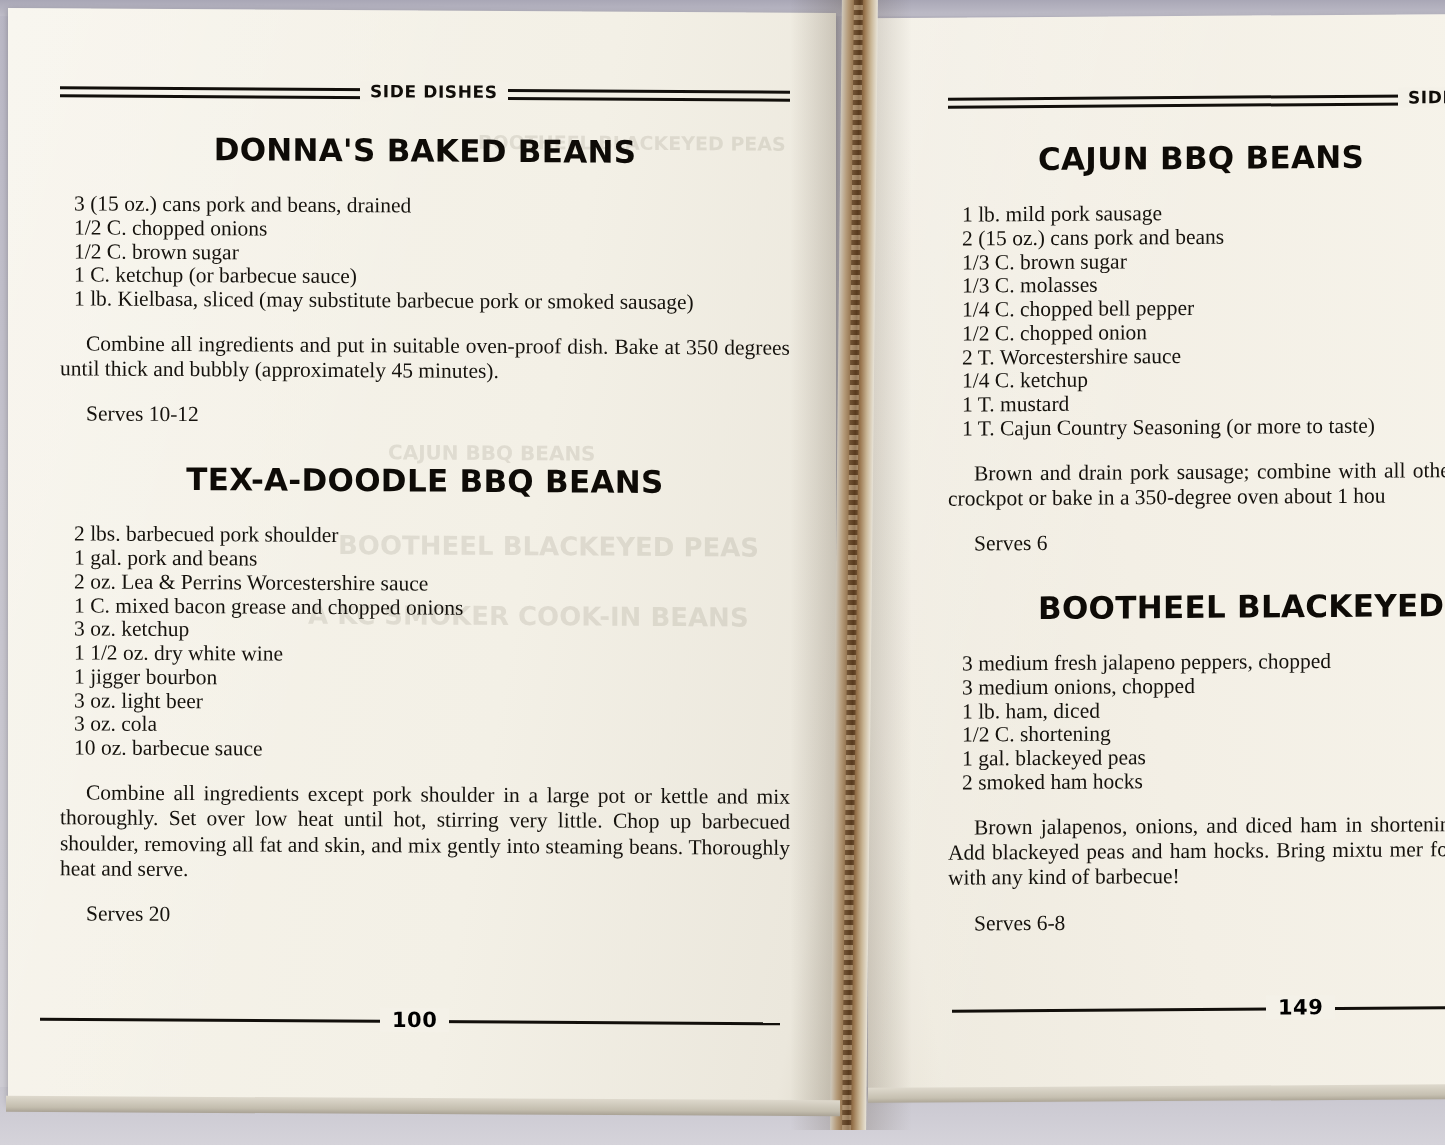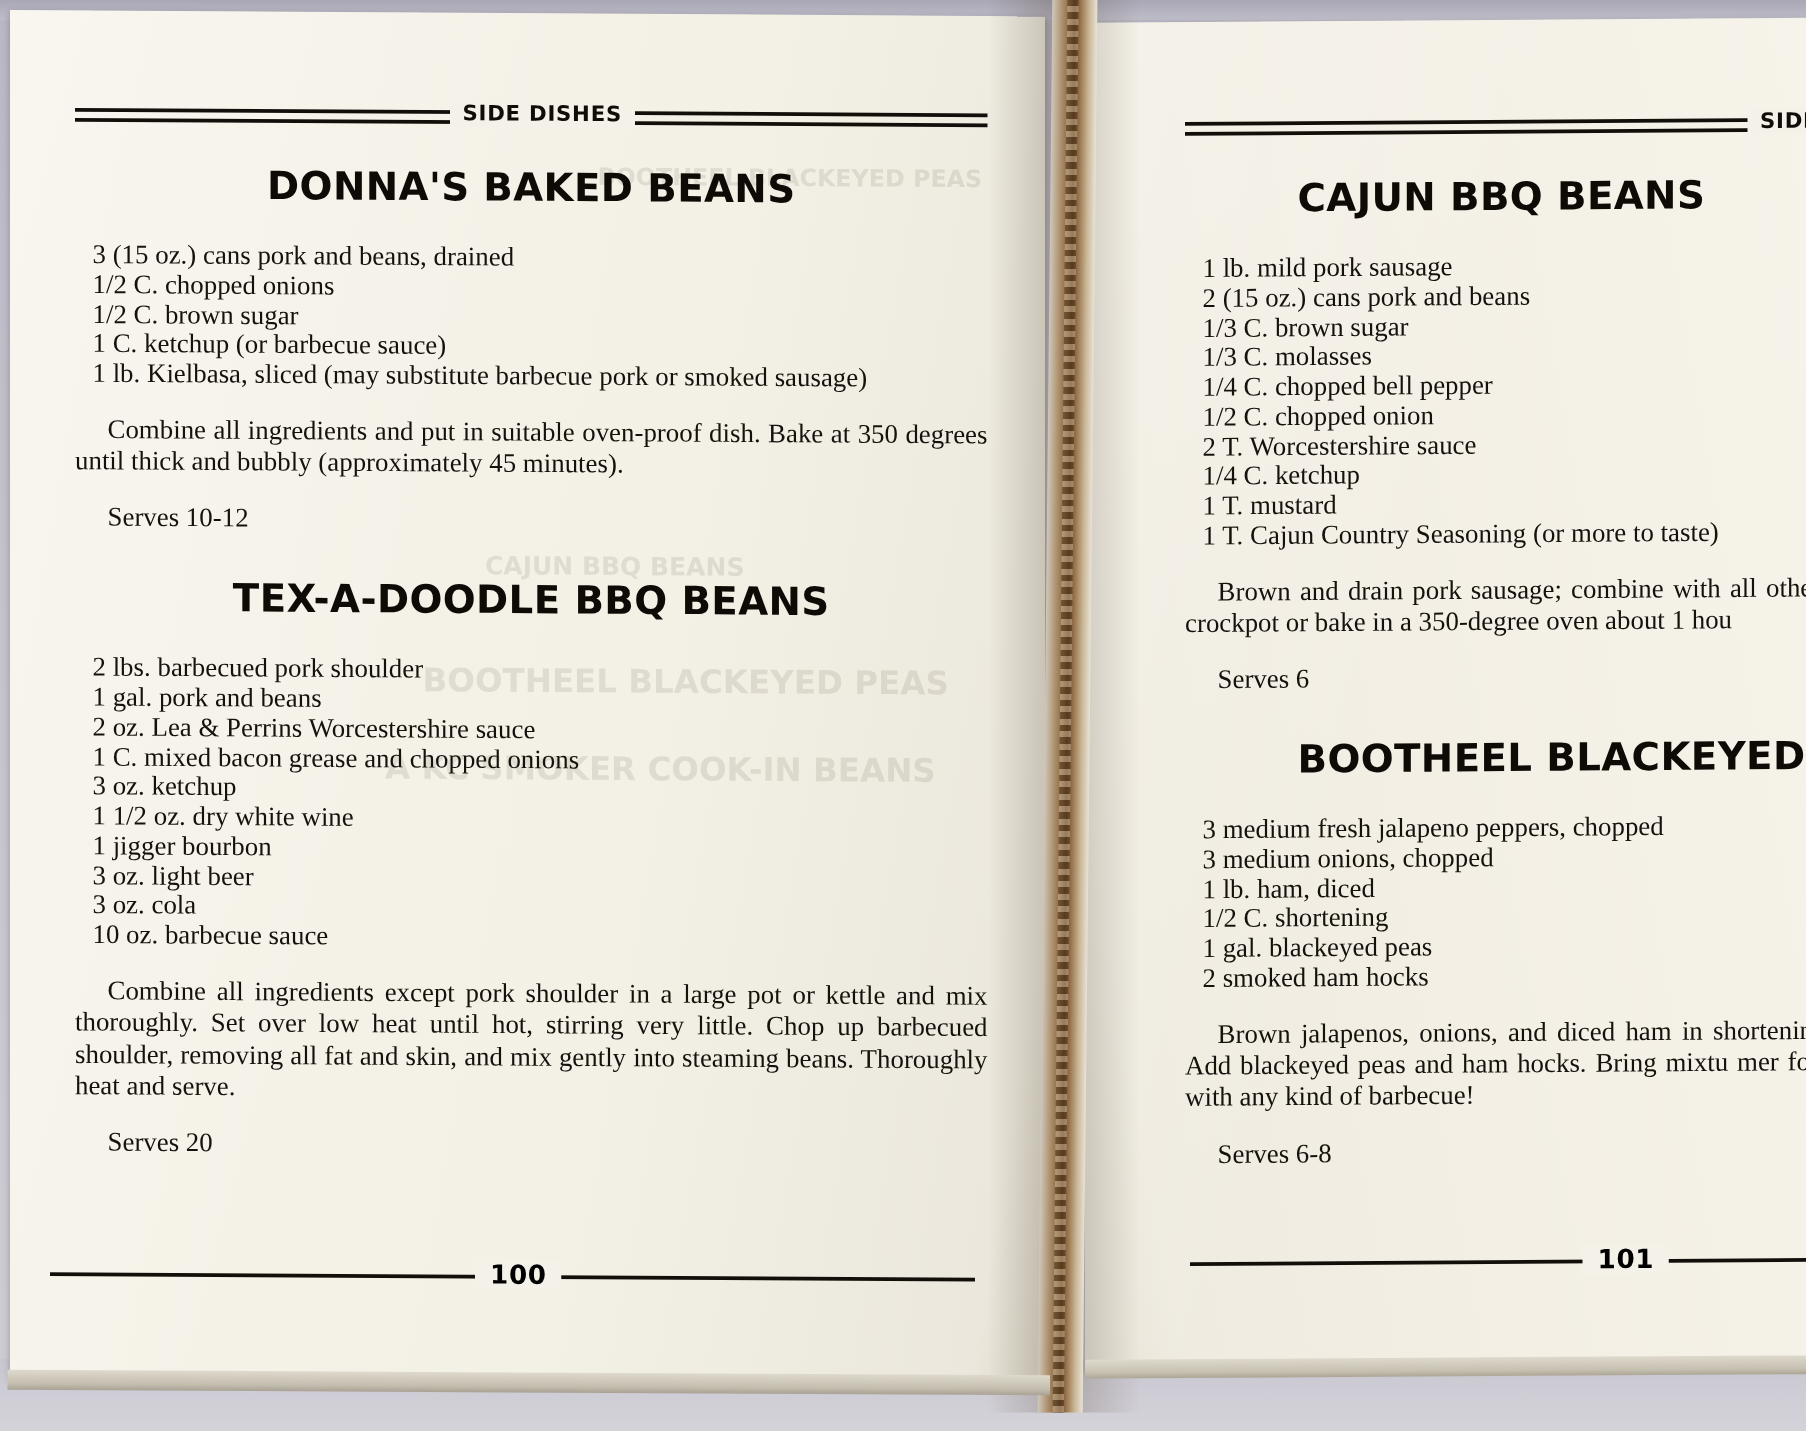--- a/index.html
+++ b/index.html
@@ -357,16 +357,16 @@
 
   <div class="page-edge-left"></div>
   <div class="page-edge-right"></div>
 
   <div class="folio folio-left">
     <div class="rule"></div>
     <div class="num">100</div>
   </div>
   <div class="folio folio-right">
     <div class="rule"></div>
-    <div class="num">101</div>
+    <div class="num">149</div>
   </div>
 
 </div>
 
 </body></html>

